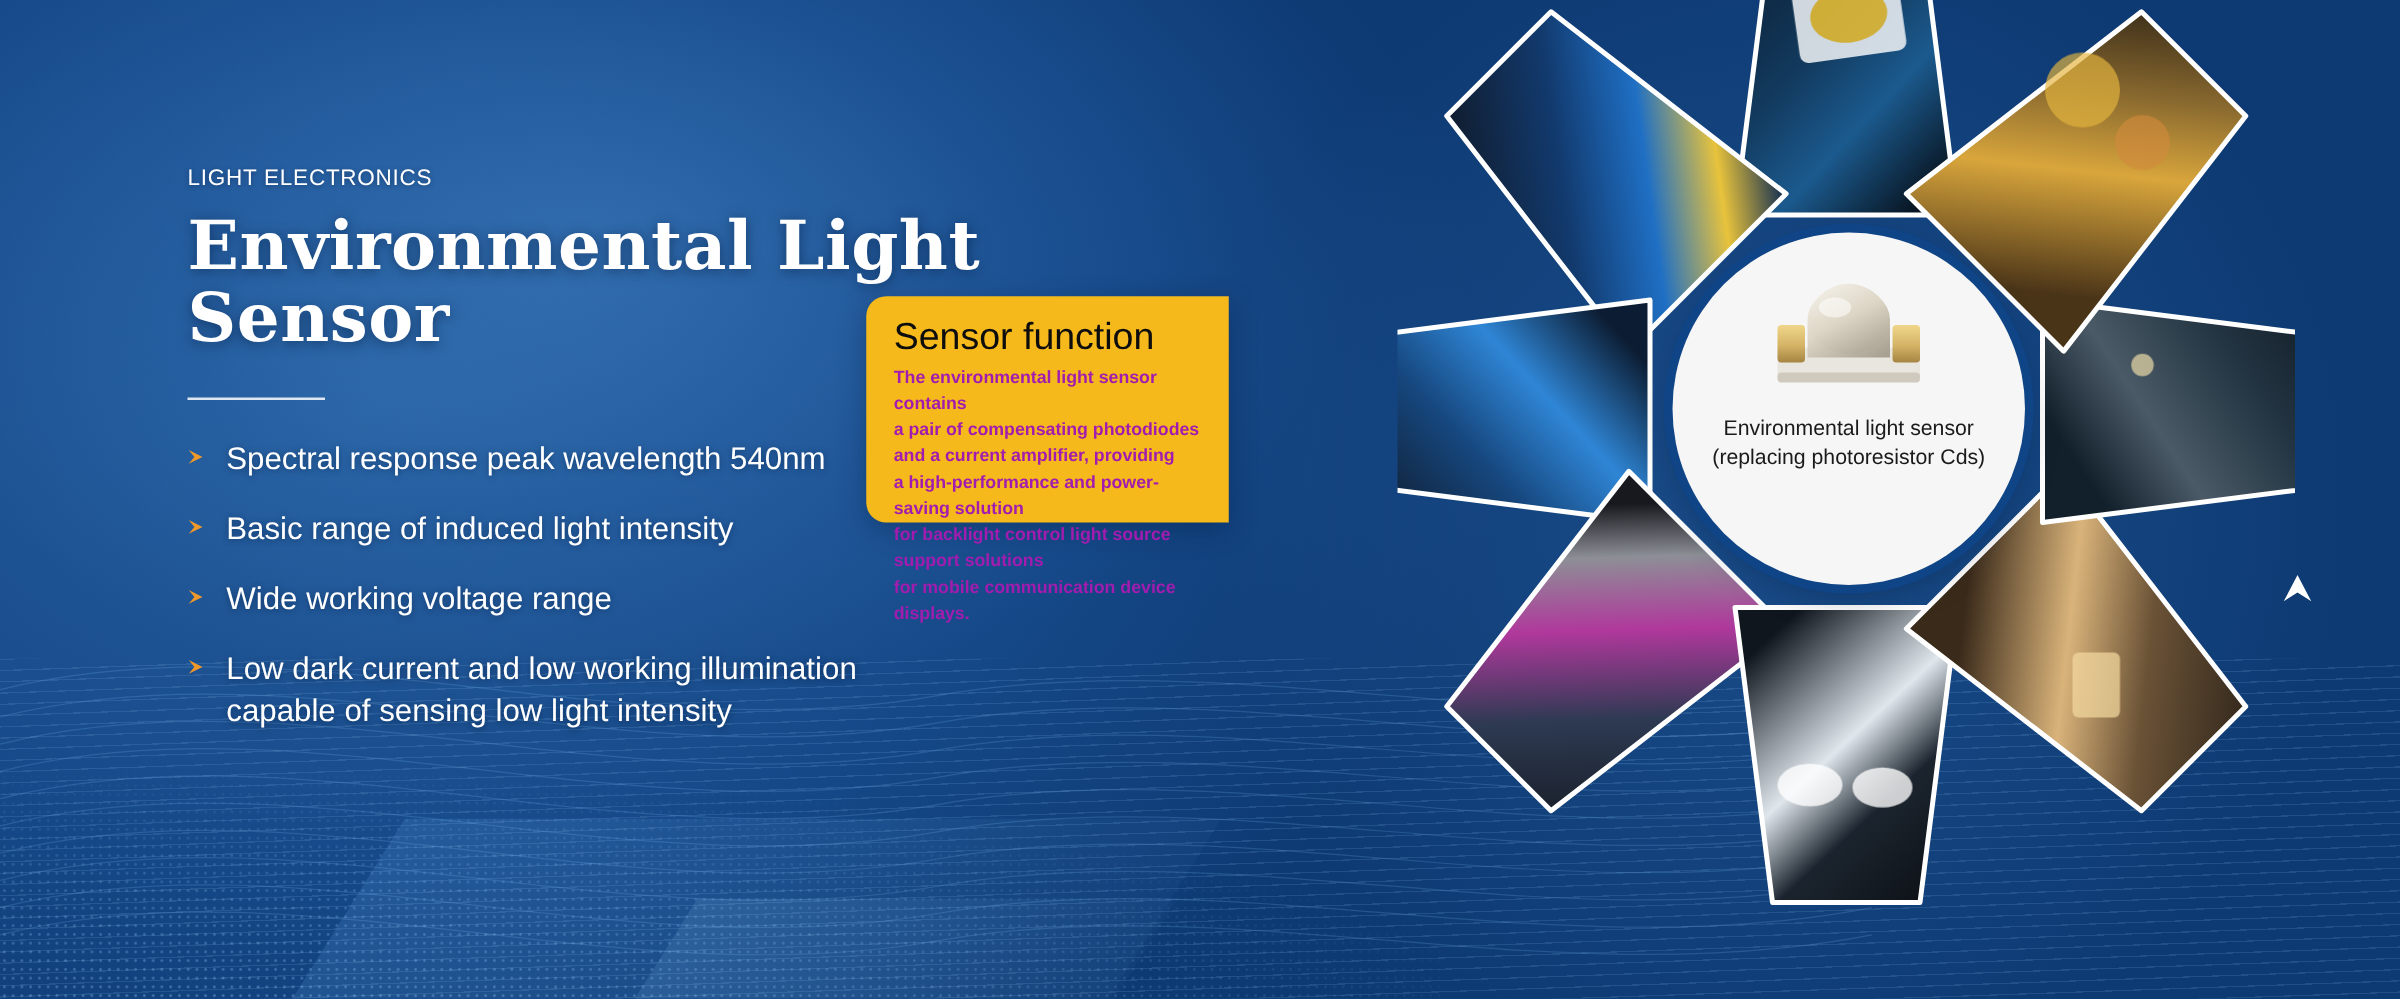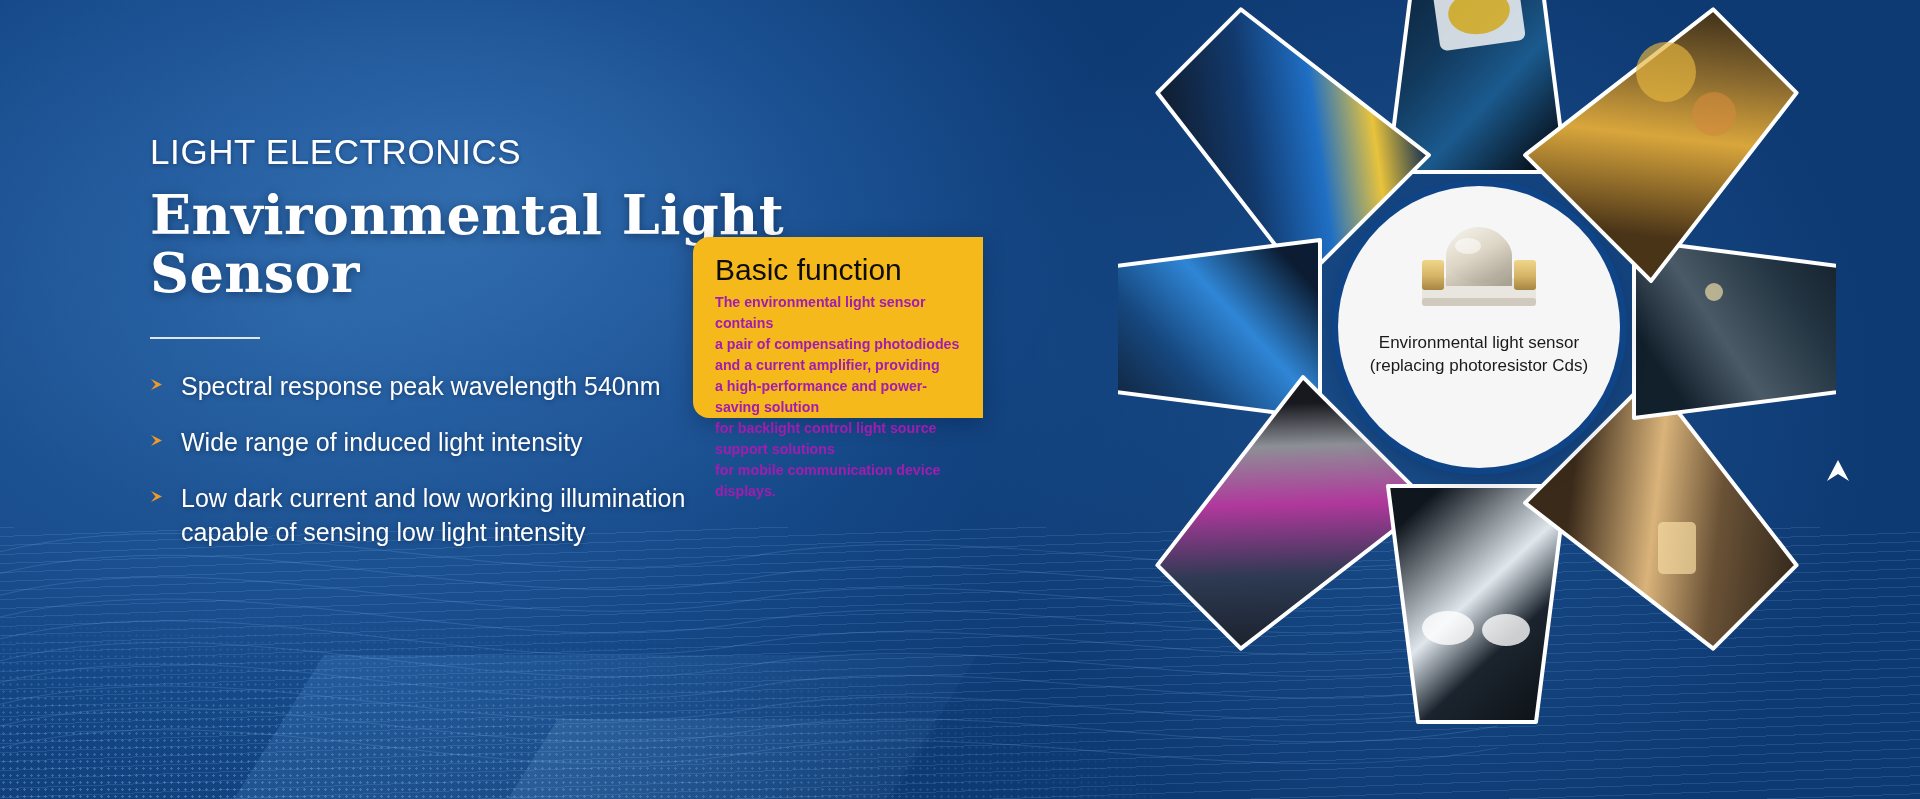--- a/index.html
+++ b/index.html
@@ -62,21 +62,21 @@
     position:absolute; left:27%; bottom:-6%;
     width:20%; height:16%;
     background:linear-gradient(100deg, rgba(150,210,255,.13), rgba(150,210,255,.02));
     transform:skewX(-32deg);
     pointer-events:none;
   }
 
   
   .copy { position:absolute; left:150px; top:132px; width:720px; }
   .eyebrow {
-    font-size:35px; letter-spacing:.6px; color:#ffffff; font-weight:400;
+    font-size:18px; letter-spacing:.6px; color:#ffffff; font-weight:400;
     text-shadow:0 1px 4px rgba(0,20,50,.45);
   }
   .headline {
     margin-top:14px;
     font-family:"DejaVu Serif","Liberation Serif",serif;
     font-weight:700; font-size:54px; line-height:1.08; color:#fff;
     letter-spacing:.4px;
     text-shadow:0 2px 10px rgba(0,25,60,.55);
   }
   .rule { margin-top:34px; width:110px; height:2px; background:rgba(255,255,255,.85); }
@@ -182,21 +182,29 @@
             </svg>
         </span>
         <span class="feature-text">Spectral response peak wavelength 540nm</span>
       </li>
       <li class="feature">
         <span class="bullet-icon">
           <svg width="17" height="13" viewBox="0 0 17 13">
               <path d="M1 1 L12 6.5 L1 12 L5.5 6.5 Z" fill="#f0992a"></path>
             </svg>
         </span>
-        <span class="feature-text">Wide range of induced light intensity</span>
+        <span class="feature-text">Basic range of induced light intensity</span>
+      </li>
+      <li class="feature">
+        <span class="bullet-icon">
+          <svg width="17" height="13" viewBox="0 0 17 13">
+              <path d="M1 1 L12 6.5 L1 12 L5.5 6.5 Z" fill="#f0992a"></path>
+            </svg>
+        </span>
+        <span class="feature-text">Wide working voltage range</span>
       </li>
       <li class="feature">
         <span class="bullet-icon">
           <svg width="17" height="13" viewBox="0 0 17 13">
               <path d="M1 1 L12 6.5 L1 12 L5.5 6.5 Z" fill="#f0992a"></path>
             </svg>
         </span>
         <span class="feature-text">Low dark current and low working illumination
 capable of sensing low light intensity</span>
       </li>
@@ -324,21 +332,21 @@
     </div>
   </div>
 
   <div class="next-arrow">
     <svg width="30" height="30" viewBox="0 0 30 30">
       <path d="M15 5 L26 26 L15 19 L4 26 Z" fill="#ffffff"></path>
     </svg>
   </div>
 
 <div class="callout" style="background: rgb(246, 185, 27);">
-      <div class="callout-title">Basic function</div>
+      <div class="callout-title">Sensor function</div>
       <div class="callout-body">The environmental light sensor contains
 a pair of compensating photodiodes
 and a current amplifier, providing
 a high-performance and power-saving solution
 for backlight control light source support solutions
 for mobile communication device displays.</div>
     </div>
   </div>
 
 </body></html>

